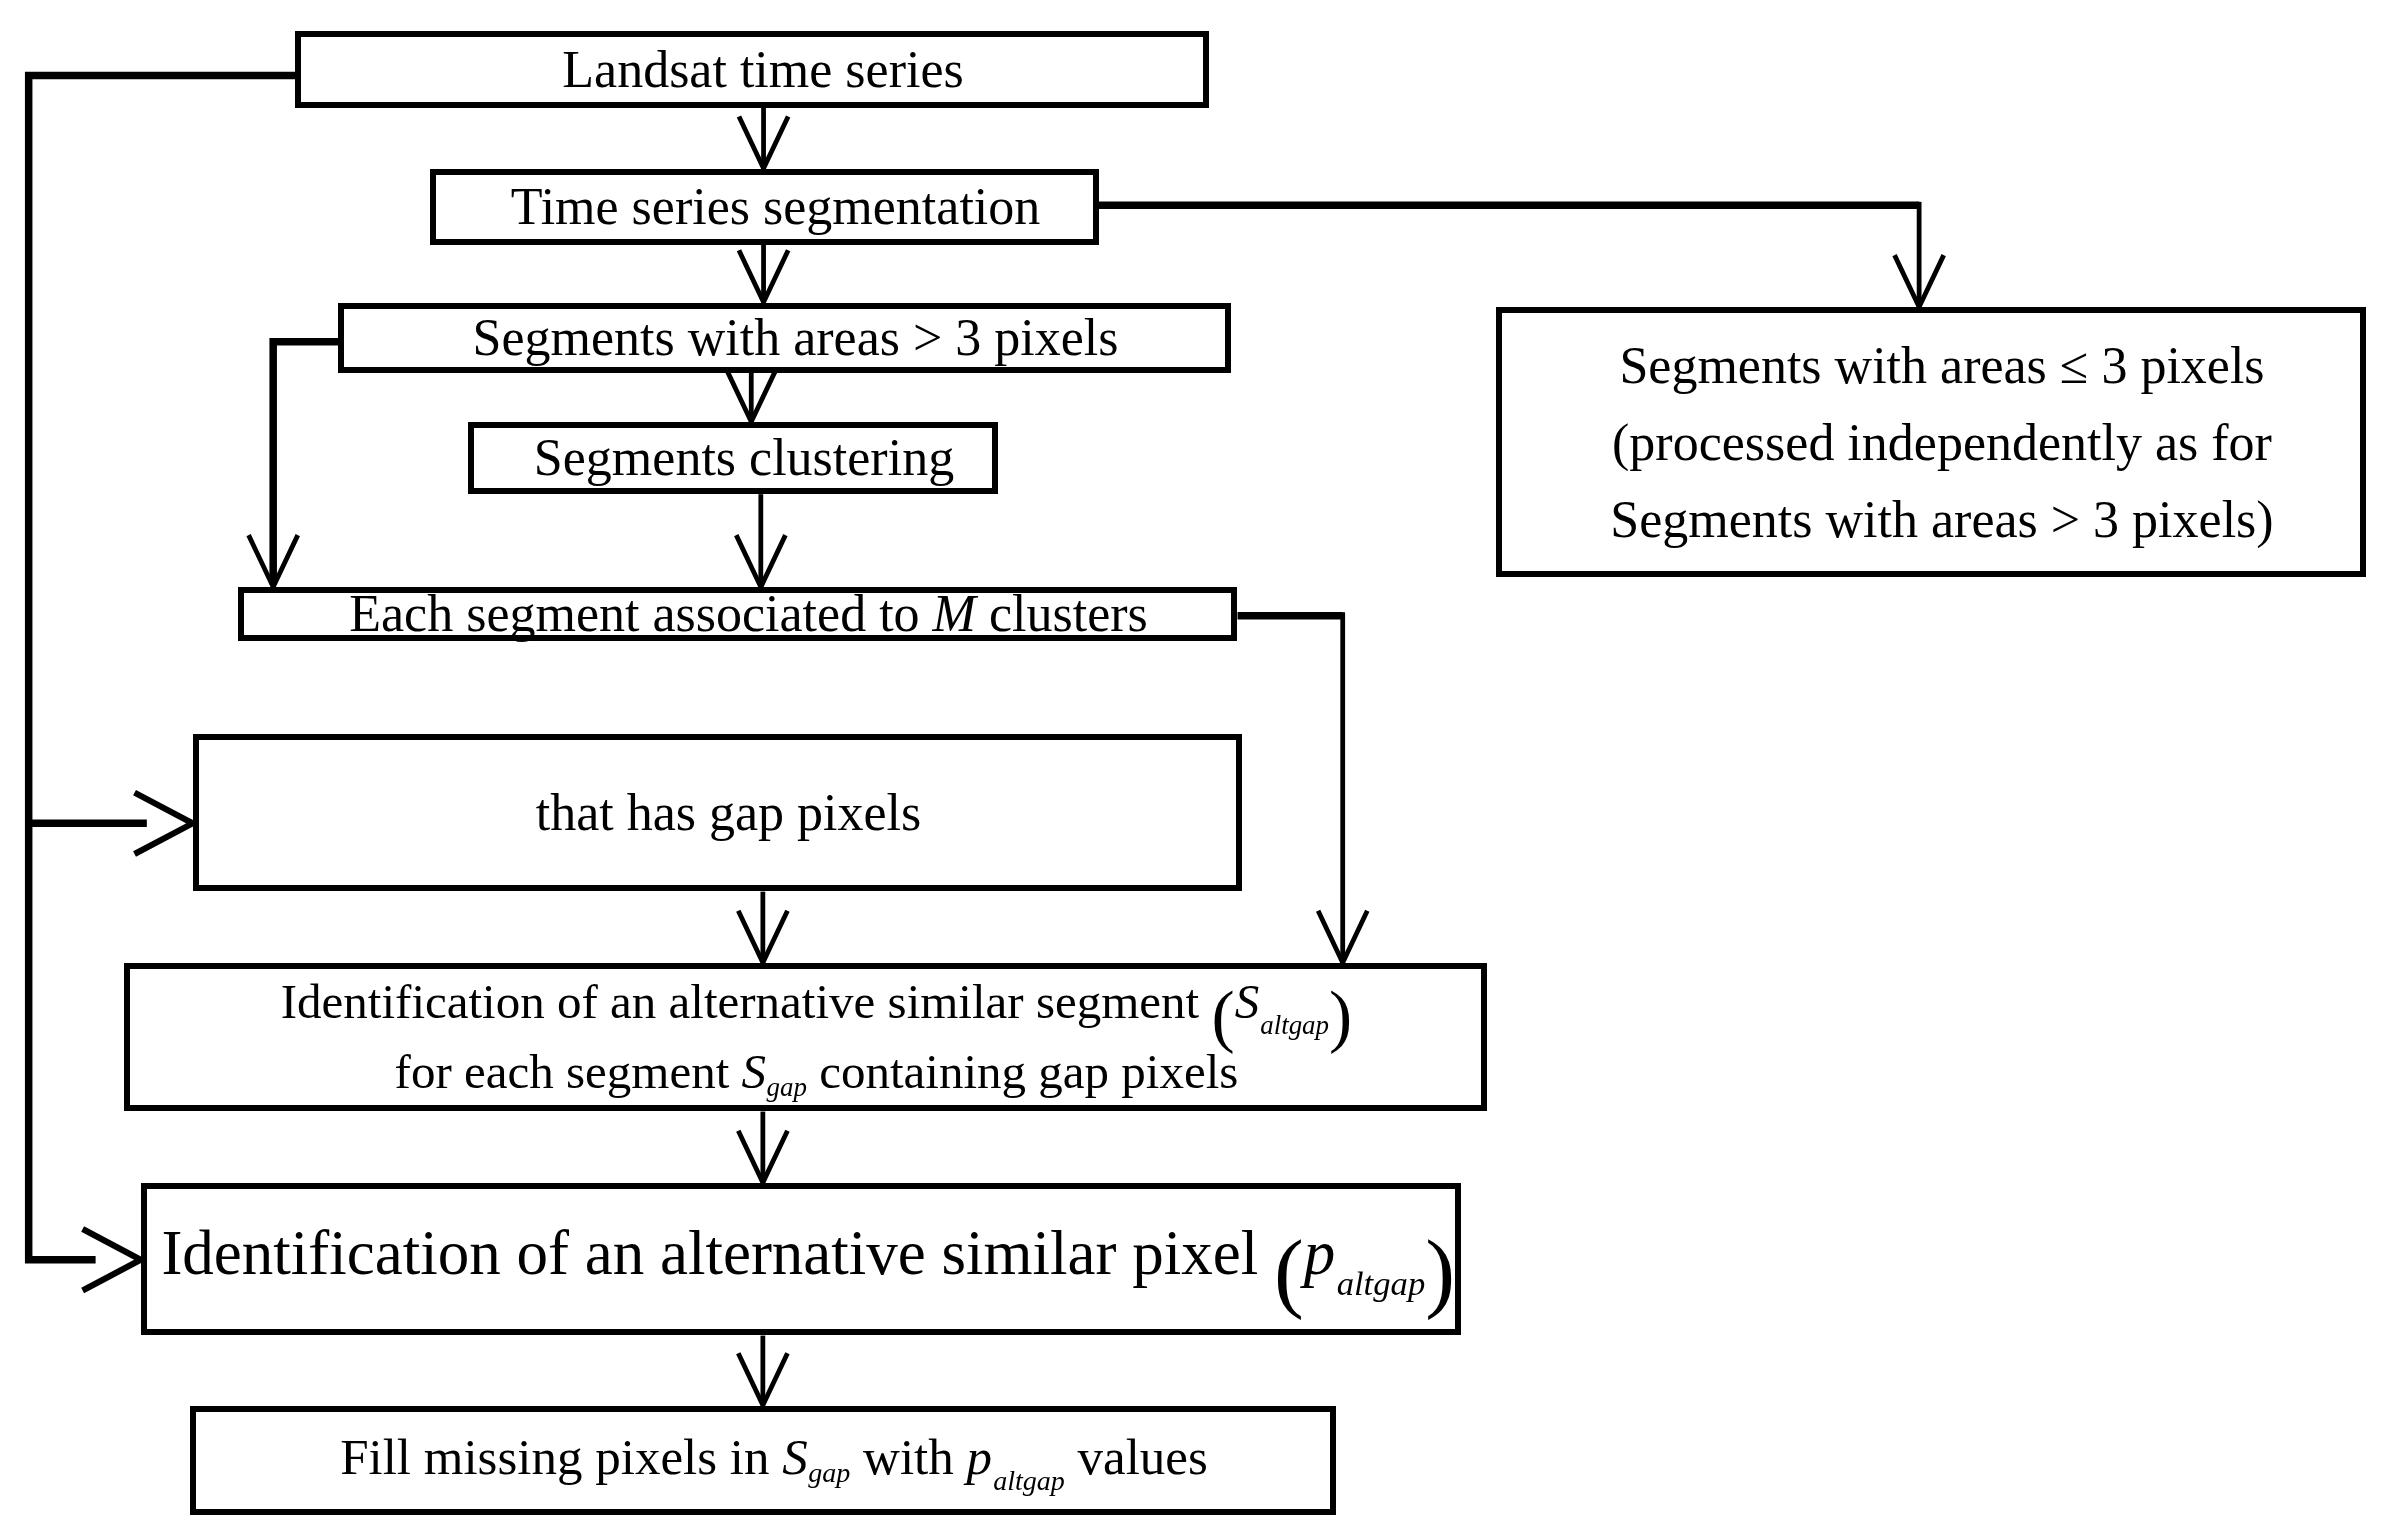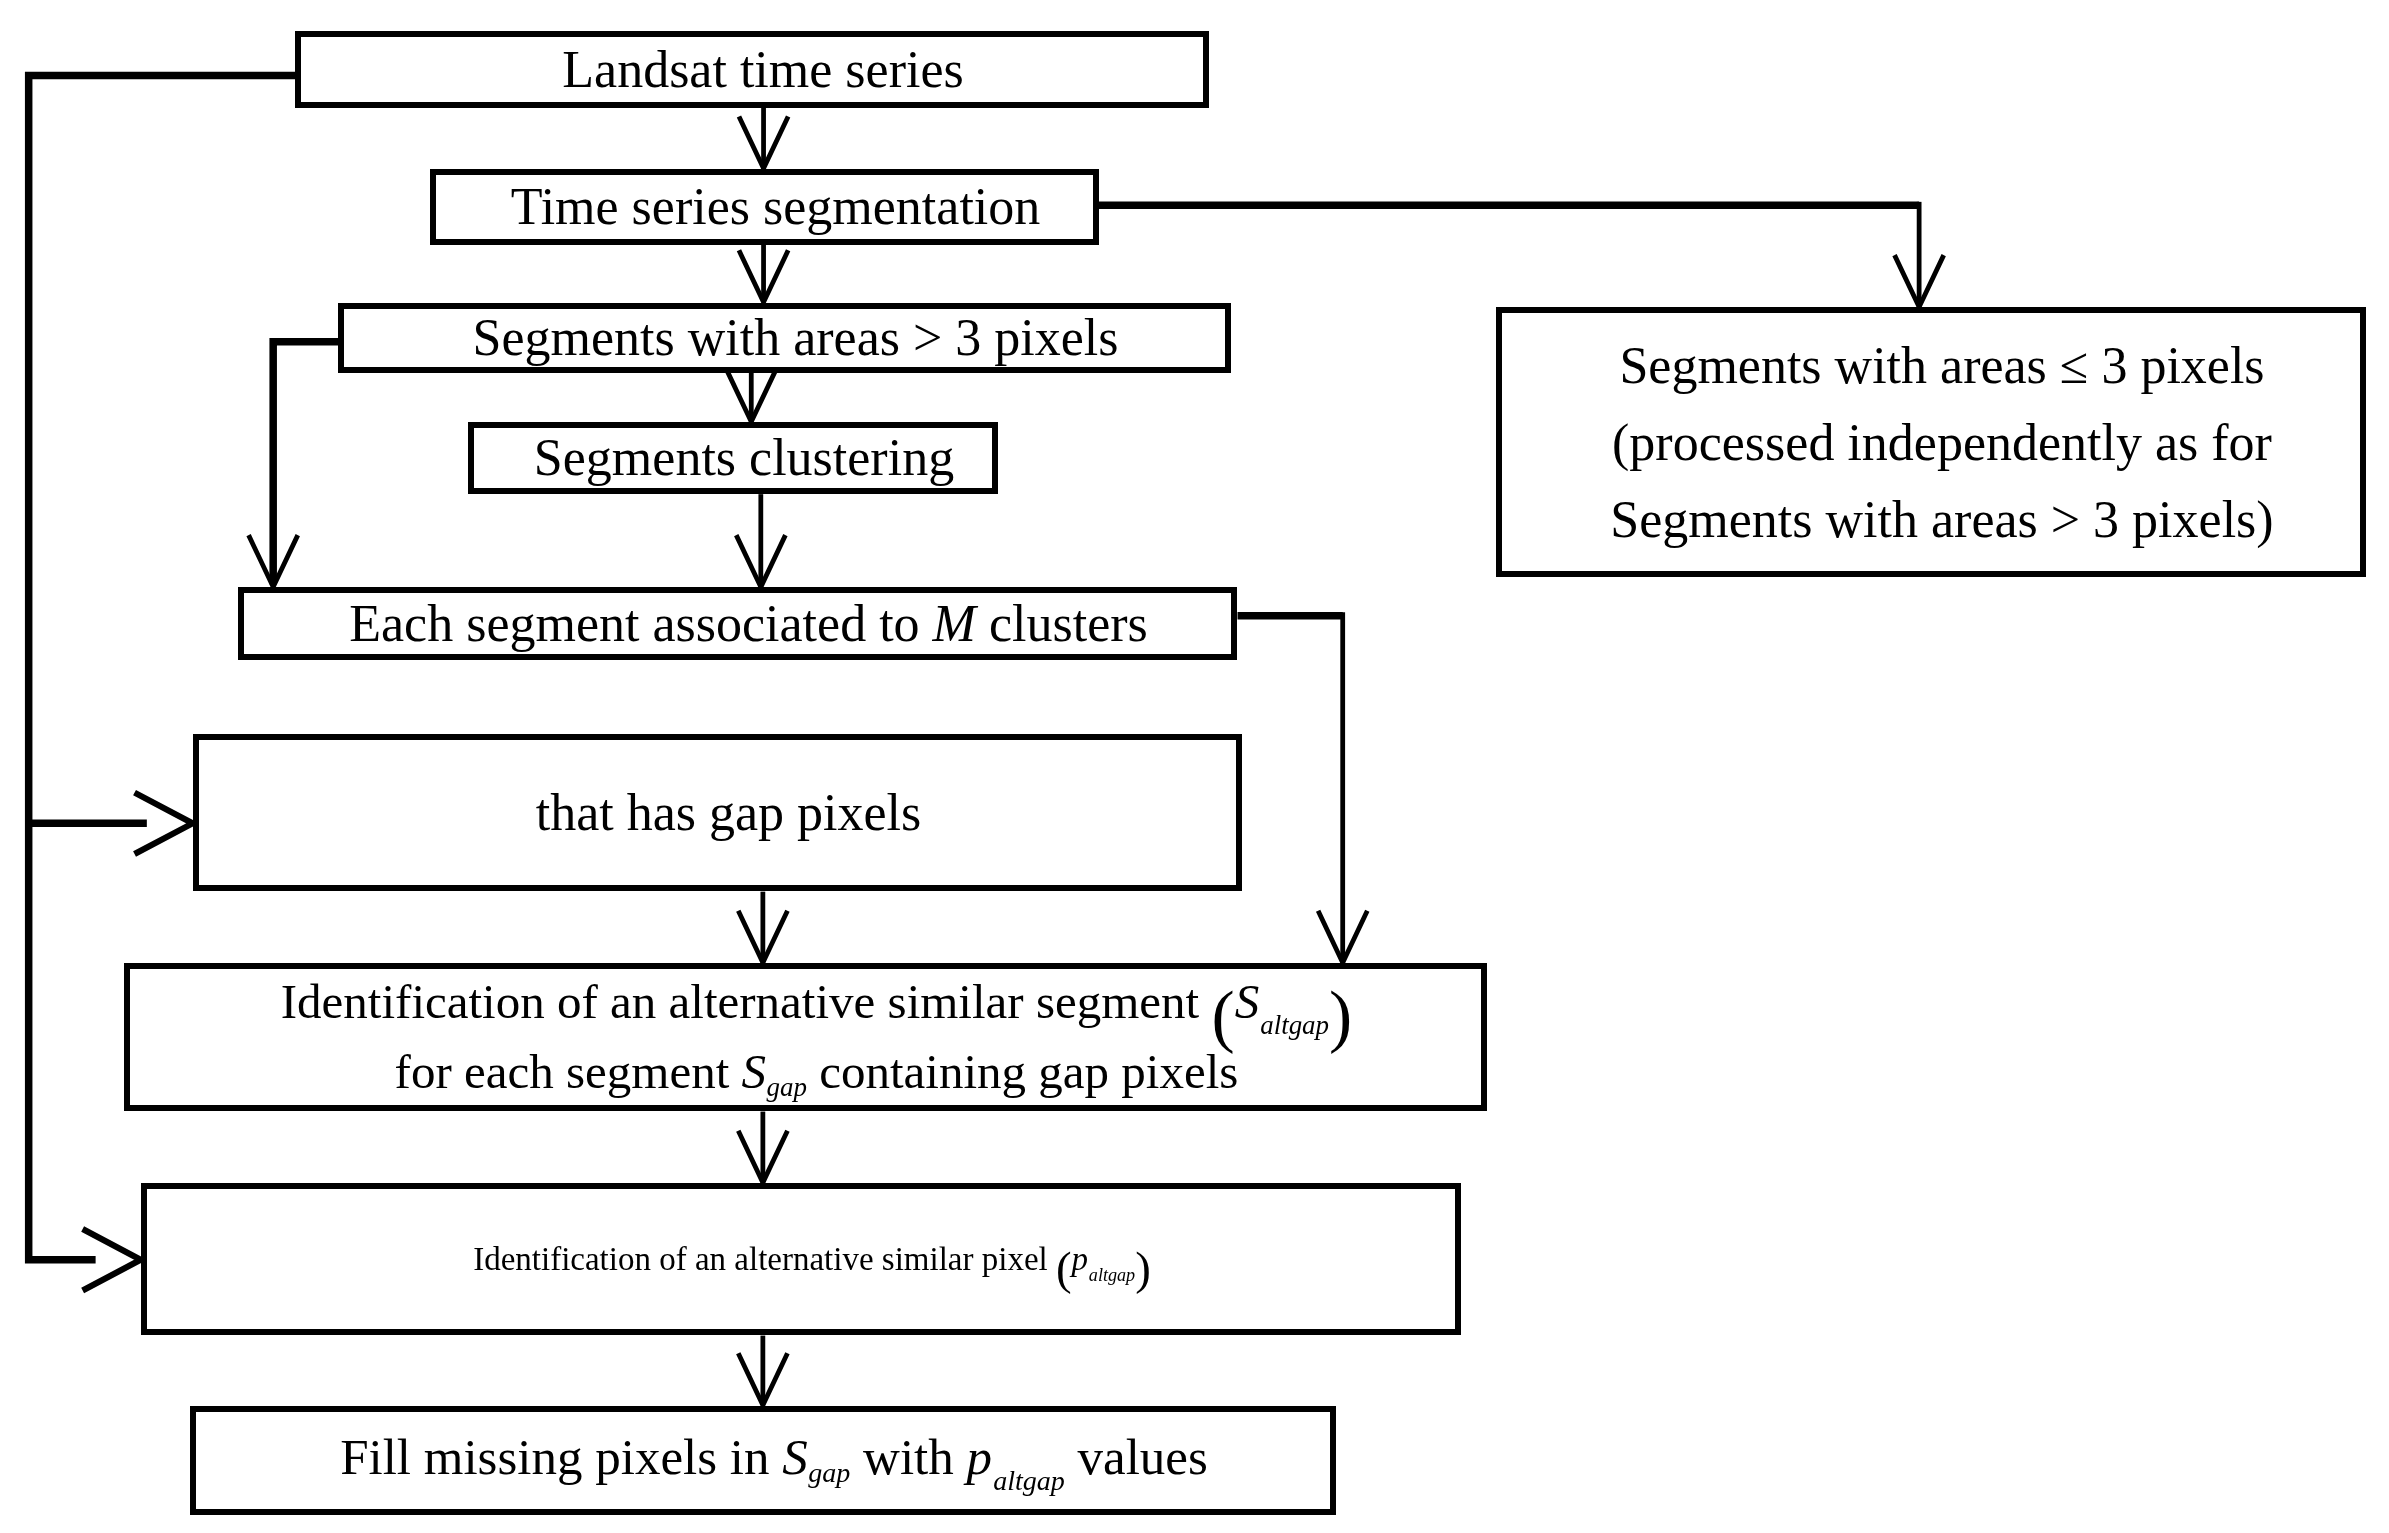--- a/index.html
+++ b/index.html
@@ -22,21 +22,21 @@
     text-align:center;
     font-size:52px;
     white-space:nowrap;
     padding-left:22px;
   }
   .tline{line-height:1.22;}
   .n-b6 .tline{line-height:77px;}
   .n-b7 .tline{line-height:70px;}
   .n-b8{font-size:49px;}
   .n-b8 .tline{line-height:68px;}
-  .n-b9{font-size:33px;}
+  .n-b9{font-size:63px;align-items:flex-end;}
   .n-b9 .tline{line-height:70px;}
   .n-b10{font-size:51px;}
   i{font-style:italic;}
   .paren{font-size:1.42em;vertical-align:-0.30em;line-height:0;}
   .mvar{display:inline;}
   .mvar > i{font-style:italic;}
   .mstack{
     display:inline-flex;flex-direction:row;align-items:flex-start;
     font-size:0.55em;line-height:0.95;font-style:italic;
     vertical-align:-0.58em;margin-left:0.04em;
@@ -98,21 +98,21 @@
     </div>
 
   <div class="node n-b3" style="left:338px;top:303px;width:893px;height:70px;">
       <div class="tline">Segments with areas &gt; 3 pixels</div>
     </div>
 
   <div class="node n-b4" style="left:468px;top:422px;width:530px;height:72px;">
       <div class="tline">Segments clustering</div>
     </div>
 
-  <div class="node n-b5" style="left:238px;top:587px;width:999px;height:73px;">
+  <div class="node n-b5" style="left:238px;top:587px;width:999px;height:54px;">
       <div class="tline">Each segment associated to <i>M</i> clusters</div>
     </div>
 
   <div class="node n-b6" style="left:1496px;top:307px;width:870px;height:270px;">
       <div class="tline">Segments with areas ≤ 3 pixels</div>
       <div class="tline">(processed independently as for</div>
       <div class="tline">Segments with areas &gt; 3 pixels)</div>
     </div>
 
   <div class="node n-b7" style="left:193px;top:734px;width:1049px;height:157px;">

